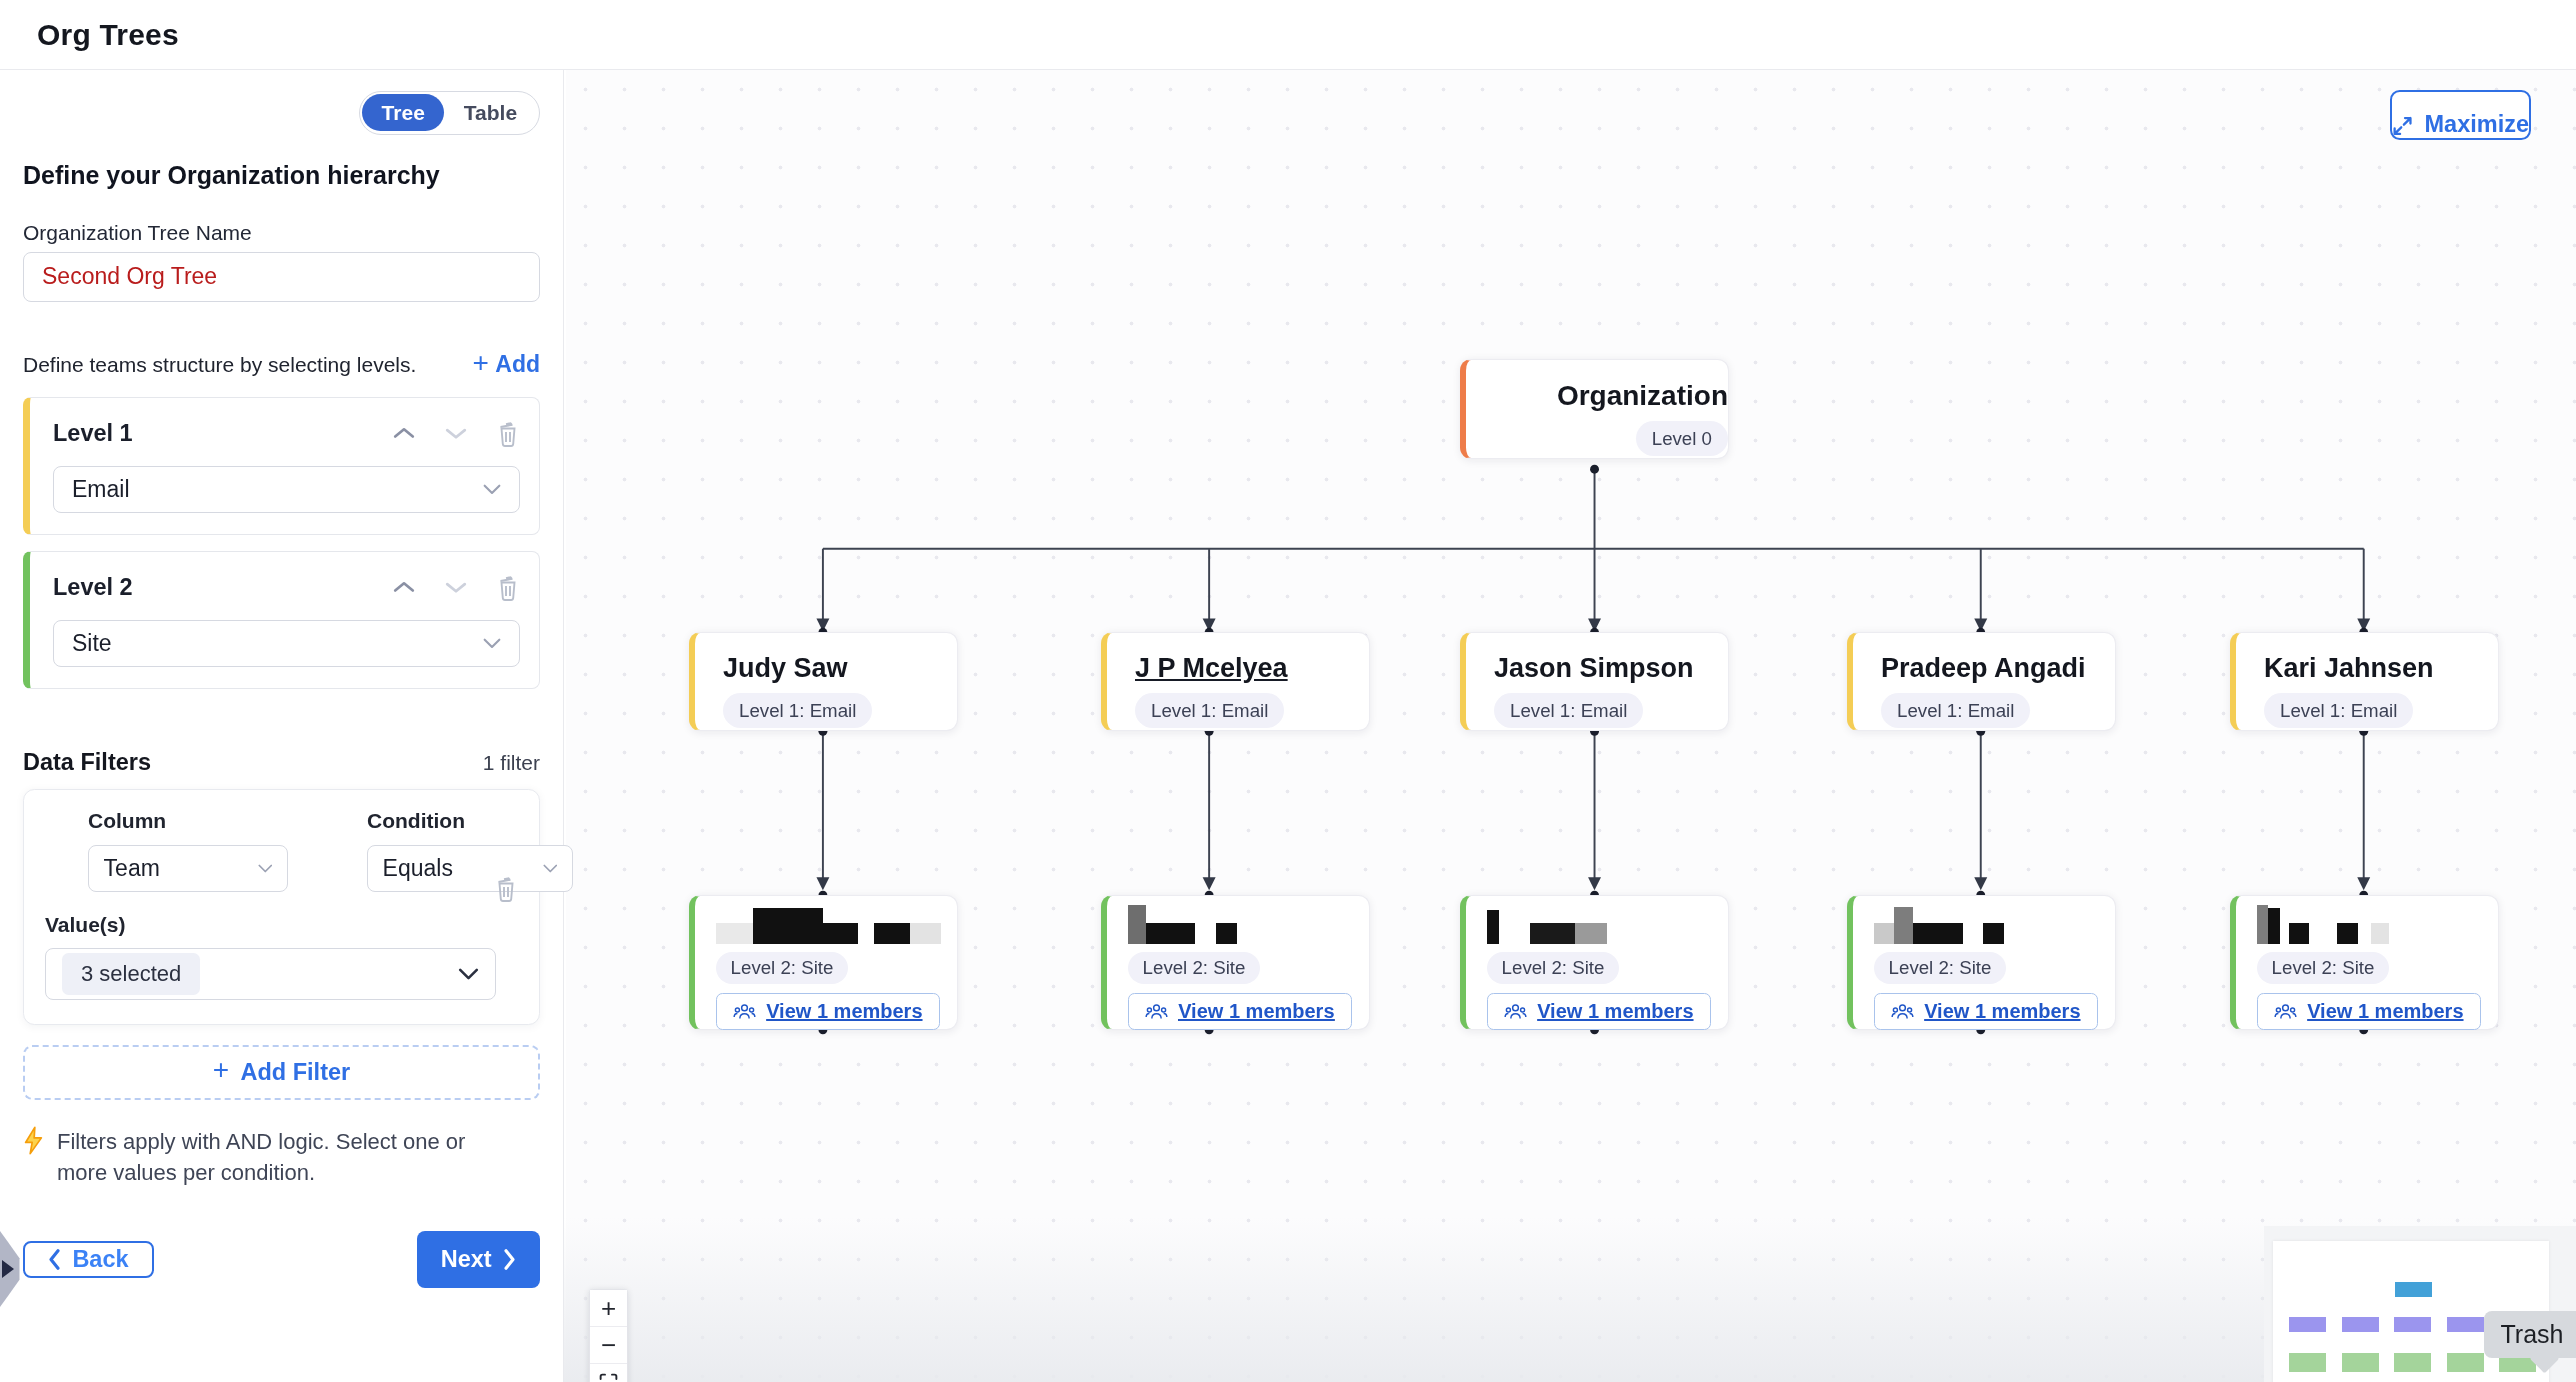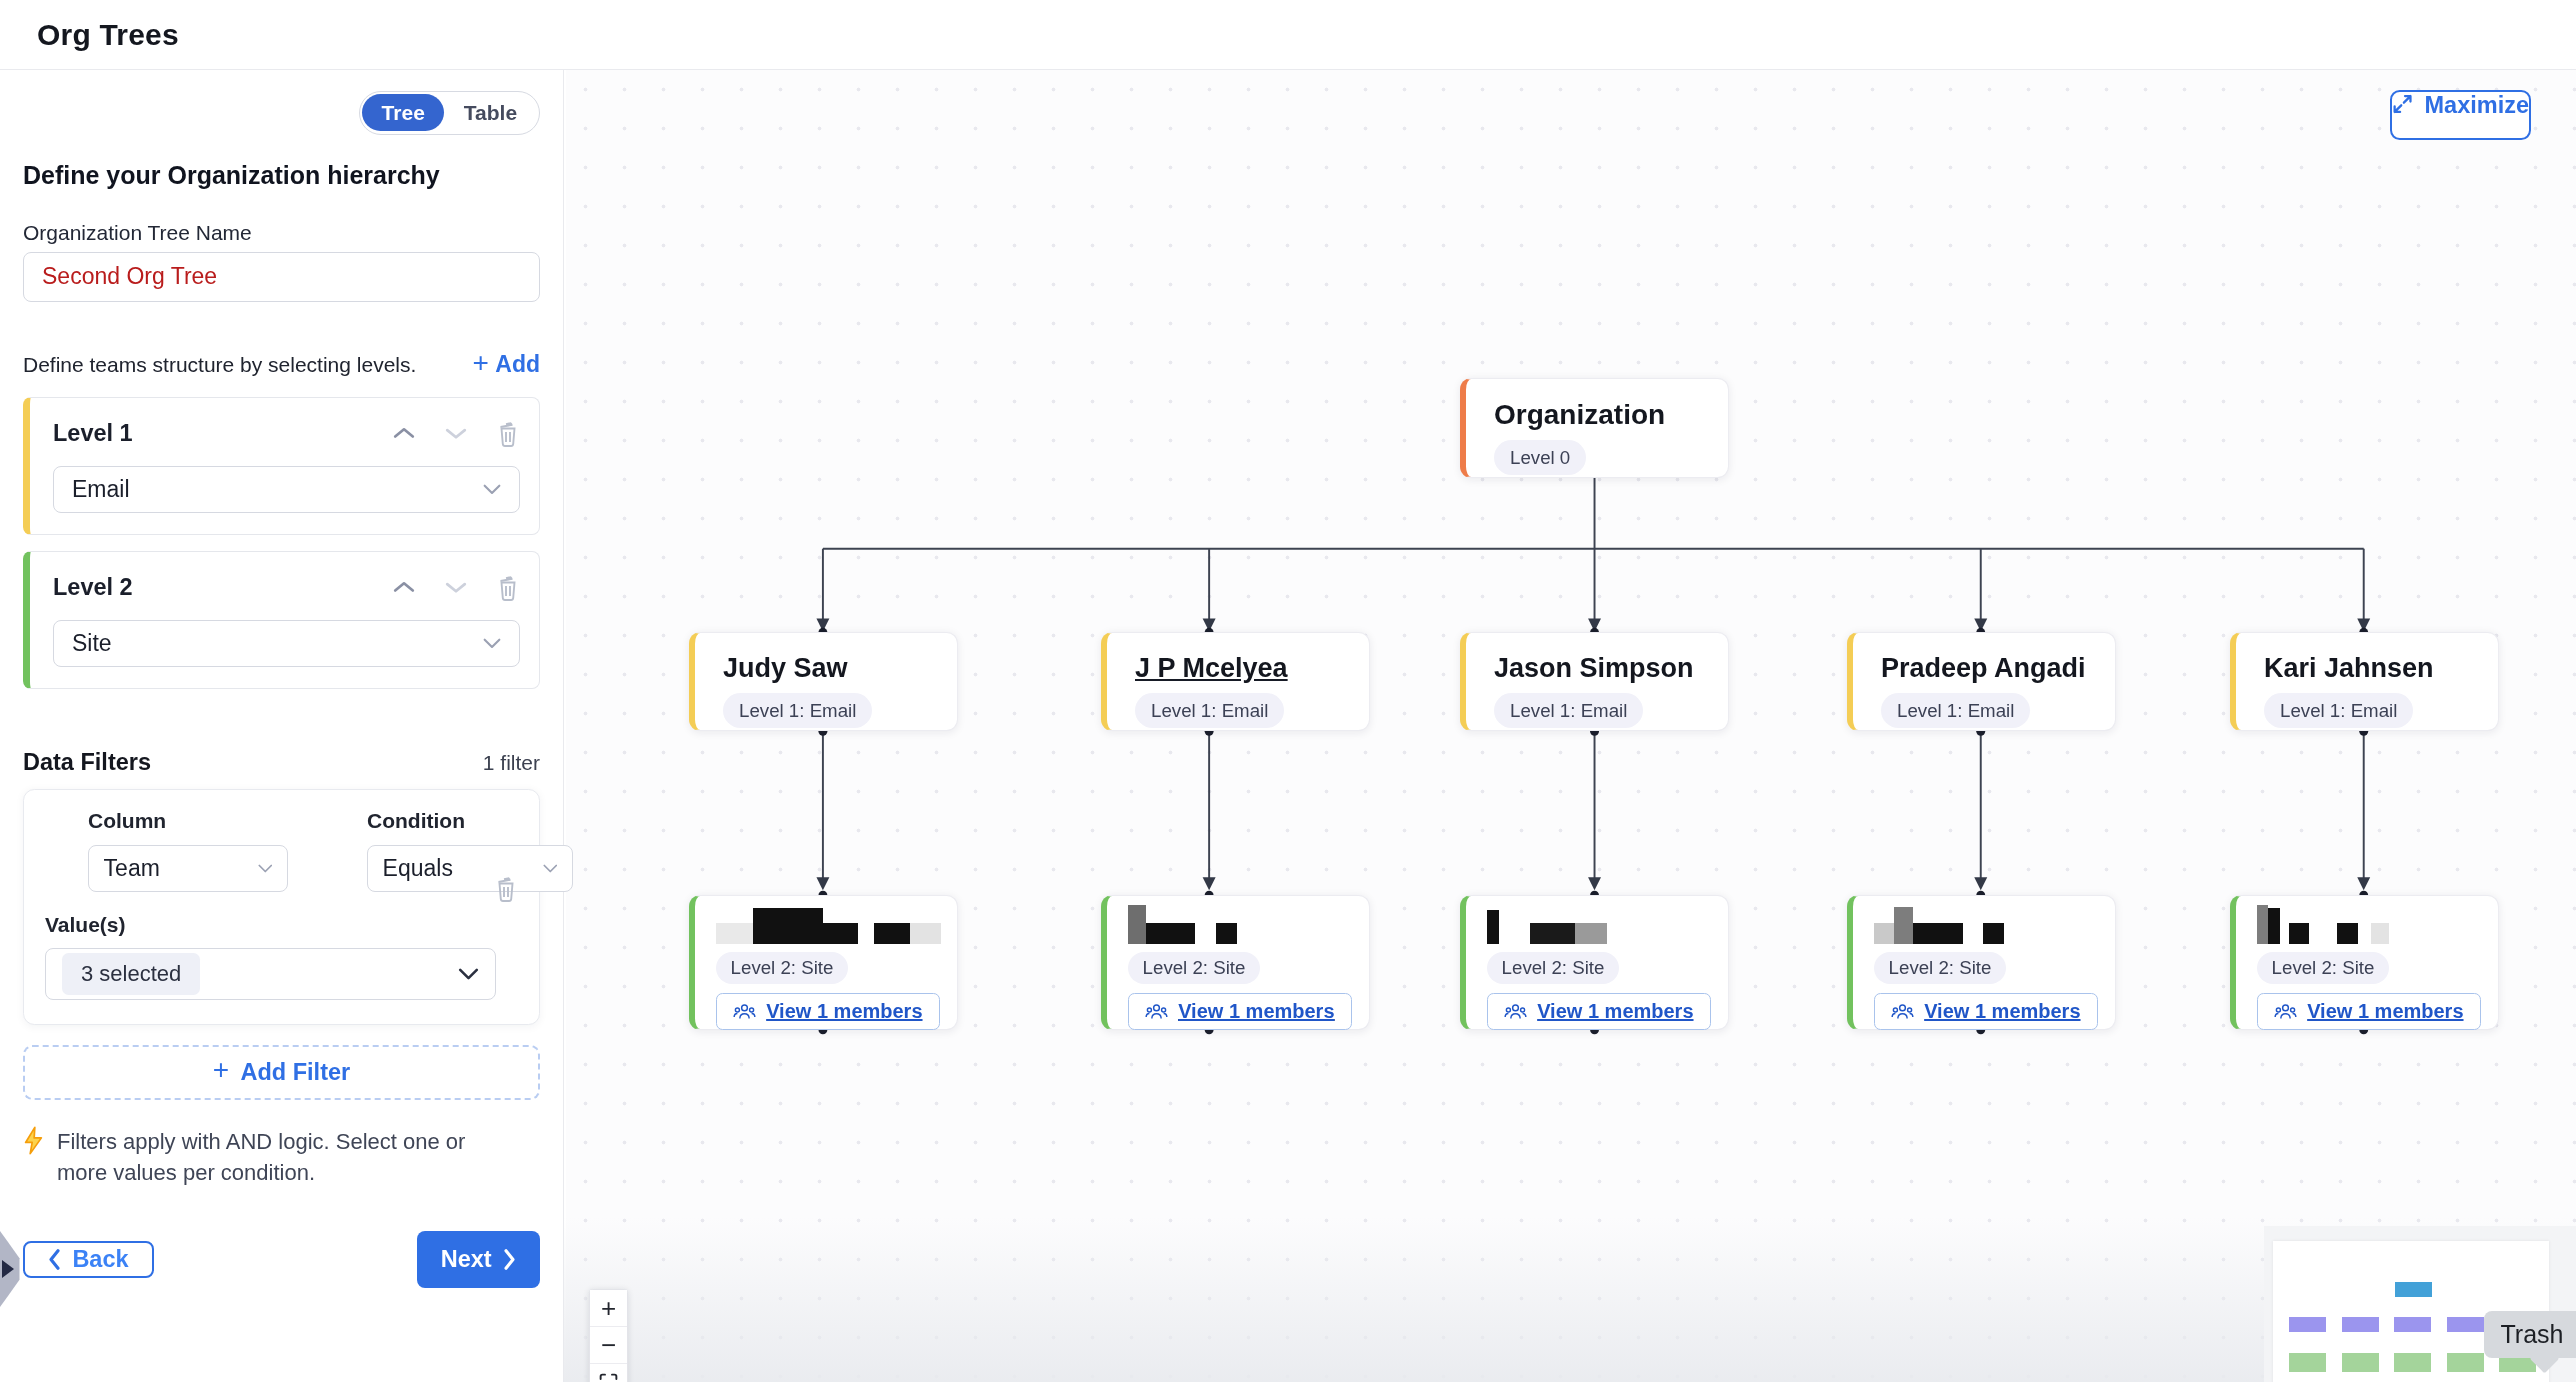--- a/index.html
+++ b/index.html
@@ -78,26 +78,26 @@
     display:flex; align-items:center; }
   .collapse-tri { width:0; height:0; border-top:9px solid transparent; border-bottom:9px solid transparent;
     border-left:12px solid #242a44; margin-left:2.4px; }
 
   
   .canvas { position:absolute; left:566px; top:70px; width:2010px; height:1312px; background:#fcfcfd;
     background-image:radial-gradient(circle,#e8e8ee 1.8px,transparent 2.1px); background-size:39px 39px; }
   .edges { position:absolute; left:0; top:0; z-index:1; }
 
   .maximize-btn { position:absolute; left:1824px; top:20px; width:141px; height:50px; background:#fff;
-    border:2px solid #2f6fe4; border-radius:9.7px; display:flex; align-items:flex-start; justify-content:center;
+    border:2px solid #2f6fe4; border-radius:9.7px; display:flex; align-items:flex-end; justify-content:center;
     gap:11.4px; color:#2f6fe4; font-size:23.5px; font-weight:700; cursor:pointer; z-index:8; font-family:inherit; }
 
   .node { position:absolute; width:269px; background:#fff; border:0.8px solid #ececf1; border-radius:11.4px;
     border-left:6.5px solid #f4cd55; box-shadow:0 1.6px 8px rgba(25,30,50,.08); z-index:3; padding-left:28px; }
-  .node.root { left:894px; top:308px; height:100px; border-left-color:#ee7c49; }
+  .node.root { left:894px; top:289px; height:100px; border-left-color:#ee7c49;text-align:right; }
   .node.l1 { top:562px; height:99px; }
   .node.l2 { top:825px; height:135px; border-left-color:#72c25e; padding-left:21px; padding-right:16px; }
   .node-title { font-size:27px; font-weight:700; color:#14171f; margin-top:19.5px; }
   .node.root .node-title { font-size:28px; }
   .badge { display:inline-block; background:#f1f1f9; color:#3c4155; border-radius:811px;
     padding:6.5px 16px; font-size:18.7px; margin-top:9.7px; }
   .node.l2 .badge { margin-top:8px; padding:4.9px 14.6px; }
   .redacted { margin-top:16px; height:32px; display:flex; align-items:flex-end; gap:0; }
   .redacted span { display:inline-block; height:21px; }
   .view-btn { margin-top:9.7px; width:224px; height:37px; background:#fff; border:1.6px solid #a9c3ec;

